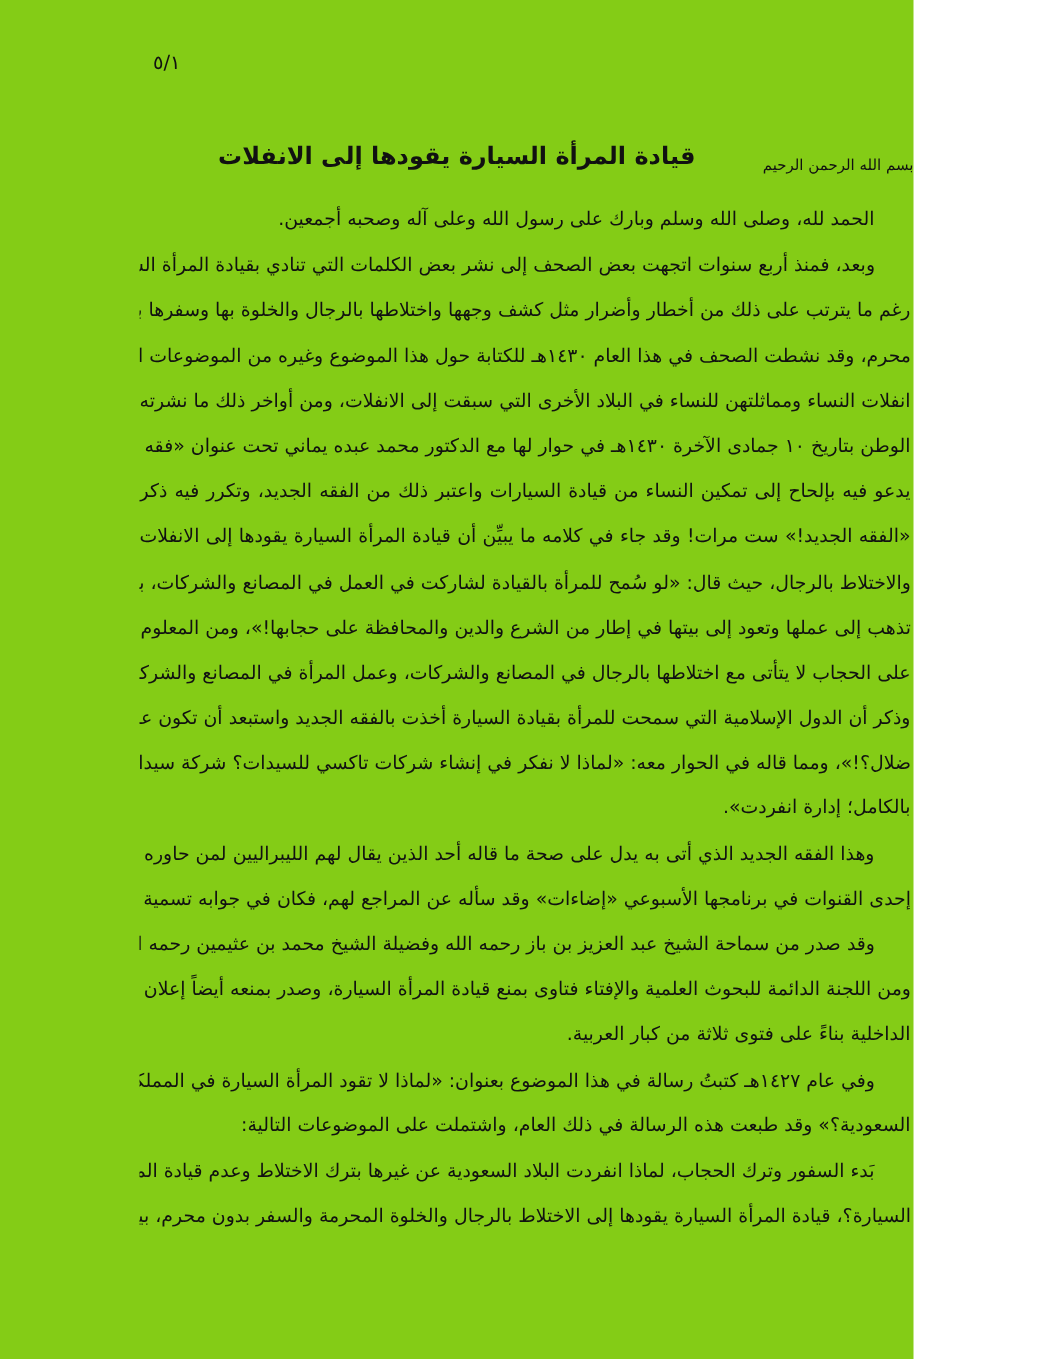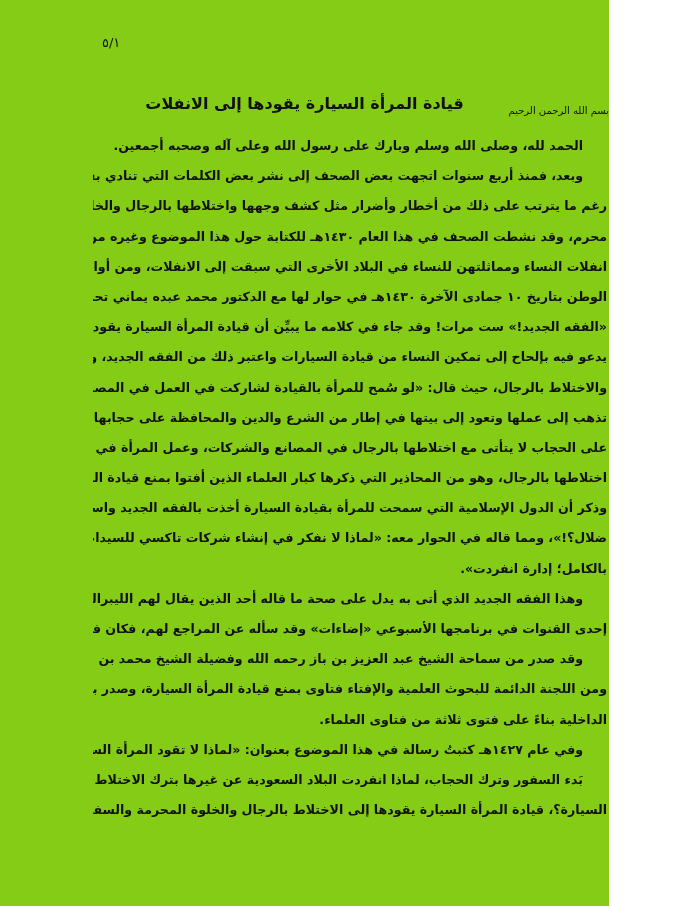--- a/index.html
+++ b/index.html
@@ -27,51 +27,51 @@
     text-align: center; font-size: 16px; font-weight: bold; direction: rtl;
     letter-spacing: 0.5px;
   }
   .body-text {
     position: absolute; left: 93px; width: 514px; top: 131px;
     direction: rtl; text-align: justify; text-align-last: right;
     font-size: 12.6px; line-height: 30.2px;
   }
   .line {
     display: block; white-space: nowrap; text-align: justify; text-align-last: justify;
-    height: 30.2px; overflow: hidden; font-weight: bold;
+    height: 30.2px; overflow: hidden;
   }
   .line.last { text-align-last: right; }
   .line.indent { padding-right: 24px; }
 </style>
 </head>
 <body>
 
 <div class="page">
   <div class="page-number">٥/١</div>
   <div class="basmala">بسم الله الرحمن الرحيم</div>
   <div class="title">قيادة المرأة السيارة يقودها إلى الانفلات</div>
 
   <div class="body-text" id="body-lines">
       <span class="line indent last">الحمد لله، وصلى الله وسلم وبارك على رسول الله وعلى آله وصحبه أجمعين.</span>
       <span class="line indent">وبعد، فمنذ أربع سنوات اتجهت بعض الصحف إلى نشر بعض الكلمات التي تنادي بقيادة المرأة السيارة</span>
       <span class="line">رغم ما يترتب على ذلك من أخطار وأضرار مثل كشف وجهها واختلاطها بالرجال والخلوة بها وسفرها بدون</span>
       <span class="line">محرم، وقد نشطت الصحف في هذا العام ١٤٣٠هـ للكتابة حول هذا الموضوع وغيره من الموضوعات التي فيها</span>
       <span class="line">انفلات النساء ومماثلتهن للنساء في البلاد الأخرى التي سبقت إلى الانفلات، ومن أواخر ذلك ما نشرته صحيفة</span>
       <span class="line">الوطن بتاريخ ١٠ جمادى الآخرة ١٤٣٠هـ في حوار لها مع الدكتور محمد عبده يماني تحت عنوان «فقه متجدد»</span>
+      <span class="line">يدعو فيه بإلحاح إلى تمكين النساء من قيادة السيارات واعتبر ذلك من الفقه الجديد، وتكرر فيه ذكر</span>
       <span class="line">«الفقه الجديد!» ست مرات! وقد جاء في كلامه ما يبيِّن أن قيادة المرأة السيارة يقودها إلى الانفلات</span>
-      <span class="line">يدعو فيه بإلحاح إلى تمكين النساء من قيادة السيارات واعتبر ذلك من الفقه الجديد، وتكرر فيه ذكر</span>
       <span class="line">والاختلاط بالرجال، حيث قال: «لو سُمح للمرأة بالقيادة لشاركت في العمل في المصانع والشركات، بحيث</span>
       <span class="line">تذهب إلى عملها وتعود إلى بيتها في إطار من الشرع والدين والمحافظة على حجابها!»، ومن المعلوم أن المحافظة</span>
       <span class="line">على الحجاب لا يتأتى مع اختلاطها بالرجال في المصانع والشركات، وعمل المرأة في المصانع والشركات فيه</span>
-      <span class="line">اختلاطها بالرجال، وهو من المحاذير التي ذكرها كبار العلماء الذين أفتوا بمنع قيادة النساء السيارات،</span>
       <span class="line">وذكر أن الدول الإسلامية التي سمحت للمرأة بقيادة السيارة أخذت بالفقه الجديد واستبعد أن تكون على</span>
       <span class="line">ضلال؟!»، ومما قاله في الحوار معه: «لماذا لا نفكر في إنشاء شركات تاكسي للسيدات؟ شركة سيدات</span>
       <span class="line last">بالكامل؛ إدارة انفردت».</span>
       <span class="line indent">وهذا الفقه الجديد الذي أتى به يدل على صحة ما قاله أحد الذين يقال لهم الليبراليين لمن حاوره في</span>
       <span class="line">إحدى القنوات في برنامجها الأسبوعي «إضاءات» وقد سأله عن المراجع لهم، فكان في جوابه تسمية صاحب</span>
       <span class="line indent">وقد صدر من سماحة الشيخ عبد العزيز بن باز رحمه الله وفضيلة الشيخ محمد بن عثيمين رحمه الله</span>
       <span class="line">ومن اللجنة الدائمة للبحوث العلمية والإفتاء فتاوى بمنع قيادة المرأة السيارة، وصدر بمنعه أيضاً إعلان من وزارة</span>
-      <span class="line last">الداخلية بناءً على فتوى ثلاثة من فتاوى العلماء.</span>
+      <span class="line last">الداخلية بناءً على فتوى ثلاثة من كبار العربية.</span>
       <span class="line indent">وفي عام ١٤٢٧هـ كتبتُ رسالة في هذا الموضوع بعنوان: «لماذا لا تقود المرأة السيارة في المملكة العربية</span>
+      <span class="line last">السعودية؟» وقد طبعت هذه الرسالة في ذلك العام، واشتملت على الموضوعات التالية:</span>
       <span class="line indent">بَدء السفور وترك الحجاب، لماذا انفردت البلاد السعودية عن غيرها بترك الاختلاط وعدم قيادة المرأة</span>
       <span class="line">السيارة؟، قيادة المرأة السيارة يقودها إلى الاختلاط بالرجال والخلوة المحرمة والسفر بدون محرم، بيان بليغ</span>
     </div>
 </div>
 
 </body></html>

